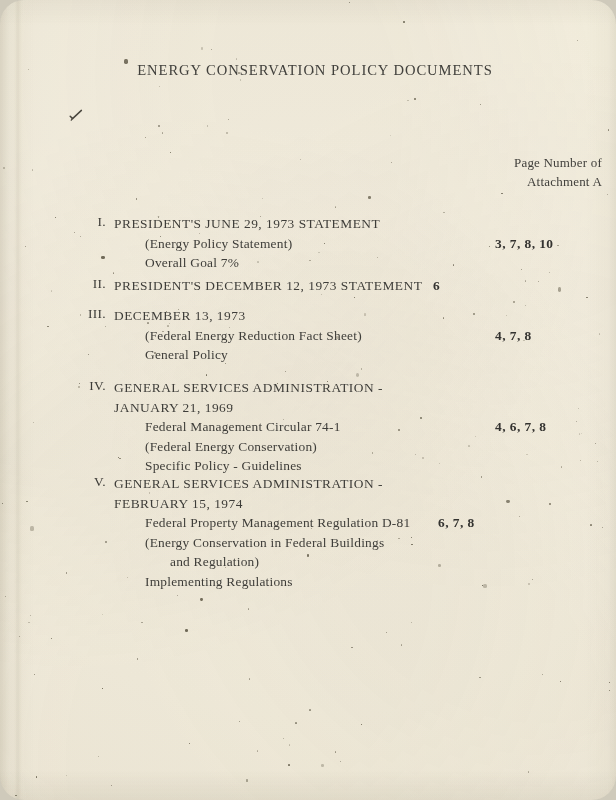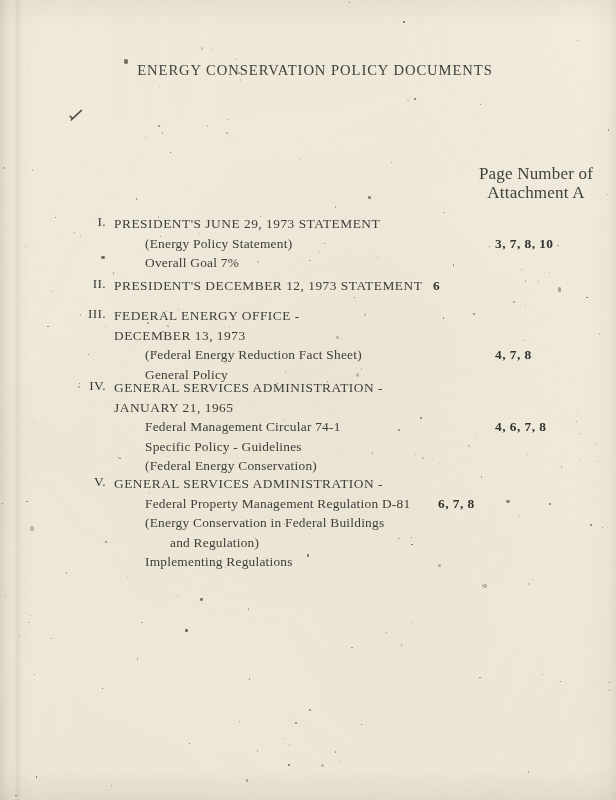--- a/index.html
+++ b/index.html
@@ -12,20 +12,21 @@
     position: relative;
     width: 616px;
     height: 800px;
     overflow: hidden;
     background-color: #f6f1e2;
     background-image:
       radial-gradient(ellipse 120% 90% at 50% 40%, #f8f3e6 0%, #f4efe0 55%, #efe9d8 100%),
       linear-gradient(100deg, #fbf7ec 0%, #f6f1e2 10%, #f5f0e1 88%, #ece6d4 100%);
     font-family: "Liberation Serif", "DejaVu Serif", serif;
     color: #3b3a37;
+    border-radius: 24px;
     -webkit-font-smoothing: antialiased;
   }
   
   .grain {
     position: absolute;
     inset: 0;
     pointer-events: none;
     opacity: .55;
     background-image:
       radial-gradient(circle at 12% 18%, rgba(160,150,120,.09) 0 38%, transparent 62%),
@@ -94,24 +95,24 @@
     left: 69px;
     top: 109px;
     width: 14px;
     height: 12px;
     color: #4a473f;
   }
 
   .col-head {
     position: absolute;
     left: 470px;
-    top: 164px;
+    top: 153px;
     width: 132px;
-    text-align: center;
-    font-size: 17px;
+    text-align: right;
+    font-size: 13px;
     line-height: 19px;
     letter-spacing: .2px;
     color: #403f3b;
   }
 
   .entries { position: absolute; left: 0; top: 0; right: 0; }
 
   .entry { position: absolute; left: 0; right: 0; }
   .numeral {
     position: absolute;
@@ -376,40 +377,40 @@
         </div>
         <div class="entry" style="top: 276px;">
           <div class="numeral">II.</div>
           <div class="lines">
             <div class="line caps"><span>PRESIDENT'S DECEMBER 12, 1973 STATEMENT</span><span class="pages" style="left: 319px;">6</span></div>
           </div>
         </div>
         <div class="entry" style="top: 306px;">
           <div class="numeral">III.</div>
           <div class="lines">
-            <div class="line caps"><span>FEDERAL ENERGY OFFICE -</span></div>
             <div class="line caps"><span>DECEMBER 13, 1973</span></div>
             <div class="line indent"><span>(Federal Energy Reduction Fact Sheet)</span><span class="pages">4, 7, 8</span></div>
             <div class="line indent"><span>General Policy</span></div>
           </div>
         </div>
         <div class="entry" style="top: 378px;">
           <div class="numeral">IV.</div>
           <div class="lines">
             <div class="line caps"><span>GENERAL SERVICES ADMINISTRATION -</span></div>
-            <div class="line caps"><span>JANUARY 21, 1965</span></div>
+            <div class="line caps"><span>JANUARY 21, 1969</span></div>
             <div class="line indent"><span>Federal Management Circular 74-1</span><span class="pages">4, 6, 7, 8</span></div>
+            <div class="line indent"><span>(Federal Energy Conservation)</span></div>
             <div class="line indent"><span>Specific Policy - Guidelines</span></div>
-            <div class="line indent"><span>(Federal Energy Conservation)</span></div>
           </div>
         </div>
         <div class="entry" style="top: 474px;">
           <div class="numeral">V.</div>
           <div class="lines">
             <div class="line caps"><span>GENERAL SERVICES ADMINISTRATION -</span></div>
+            <div class="line caps"><span>FEBRUARY 15, 1974</span></div>
             <div class="line indent"><span>Federal Property Management Regulation D-81</span><span class="pages" style="left: 324px;">6, 7, 8</span></div>
             <div class="line indent"><span>(Energy Conservation in Federal Buildings</span></div>
             <div class="line indent2"><span>and Regulation)</span></div>
             <div class="line indent"><span>Implementing Regulations</span></div>
           </div>
         </div>
       </div>
 
   </div>
 </div>

